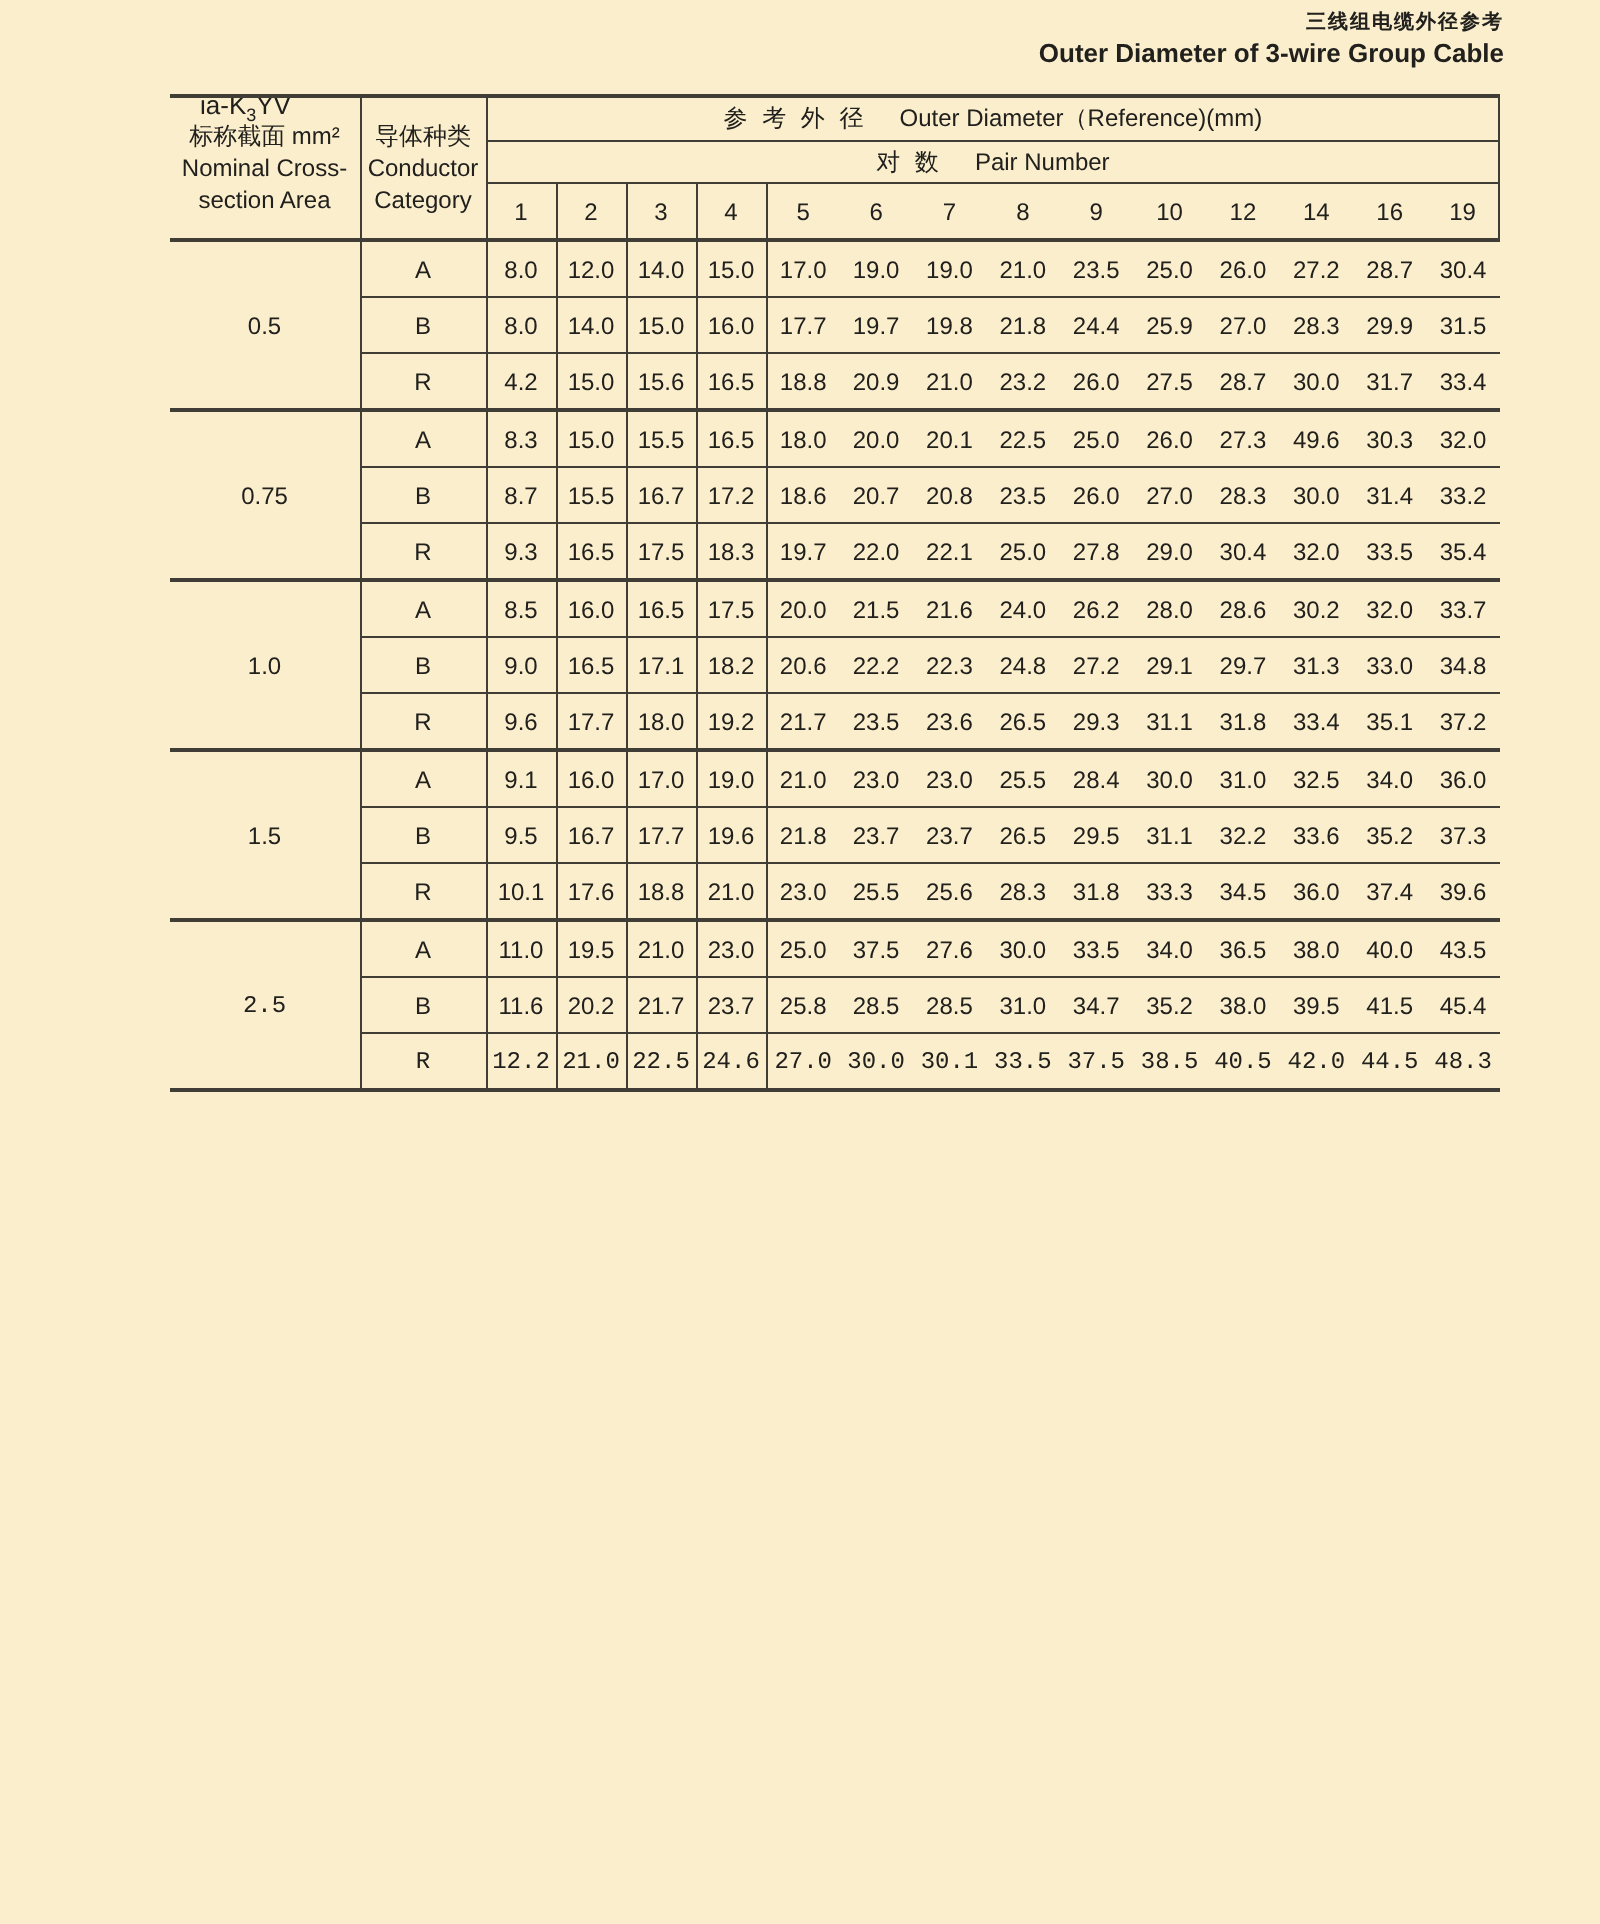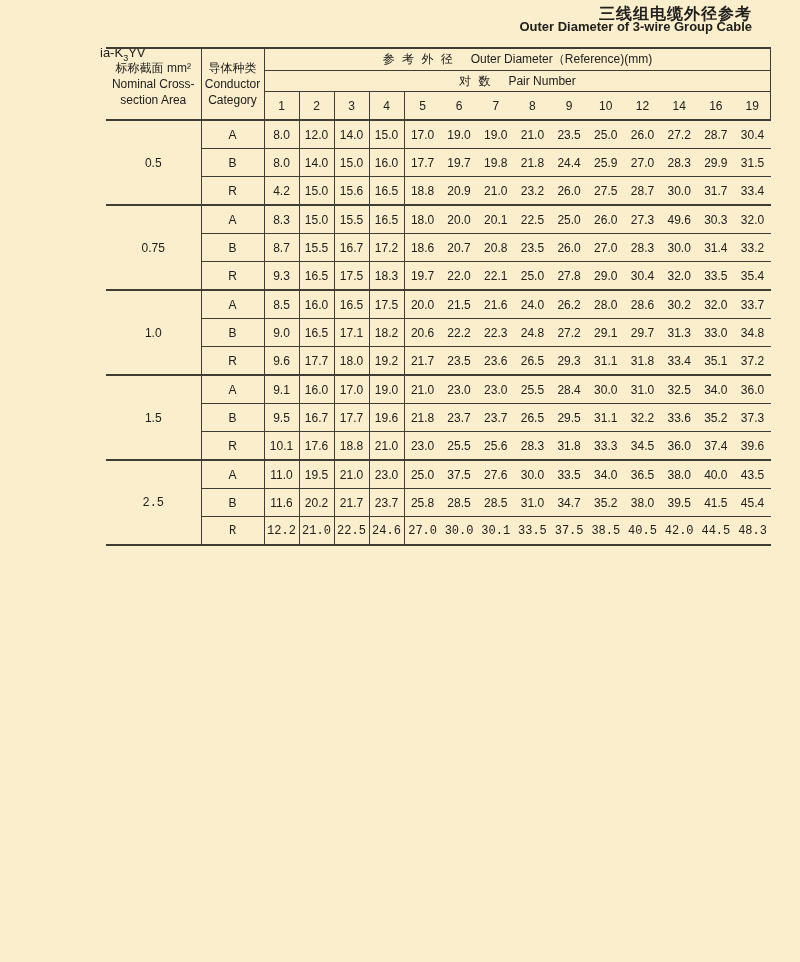--- a/index.html
+++ b/index.html
@@ -6,38 +6,37 @@
   body {
     width: 800px; height: 962px;
     position: relative;
     background: var(--bg, #FAEECD);
     font-family: "Liberation Sans", sans-serif;
     color: var(--text, #21201d);
     overflow: hidden;
   }
   .page-title-cn {
     position: absolute; top: 4px; right: 48px;
-    font-size: 16px; font-weight: bold; letter-spacing: 1px; text-align: center;
+    font-size: 10px; font-weight: bold; letter-spacing: 1px; text-align: center;
   }
   .page-title-en {
     position: absolute; top: 19px; right: 48px;
     font-size: 13px; font-weight: bold; text-align: center;
   }
   .model-label {
     position: absolute; left: 100px; top: 45px;
     font-size: 13px;
   }
   .model-label sub { font-size: 9px; }
 
   table.spec {
     position: absolute; left: 85px; top: 47px;
     width: 665px;
     border-collapse: collapse;
     table-layout: fixed;
-    margin-left: 21px;
   }
   .spec th, .spec td {
     font-weight: normal;
     font-size: 12px;
     text-align: center;
     vertical-align: middle;
     padding: 0;
     color: var(--text, #21201d);
   }
   .spec thead tr.hr1 th { height: 21px; }

